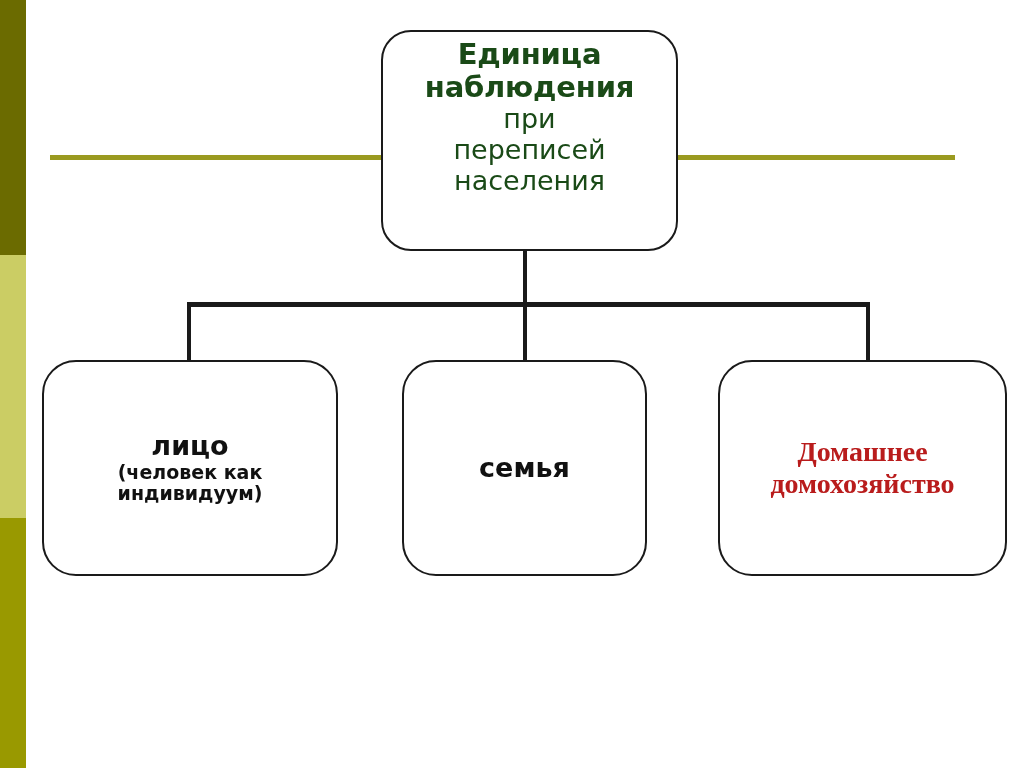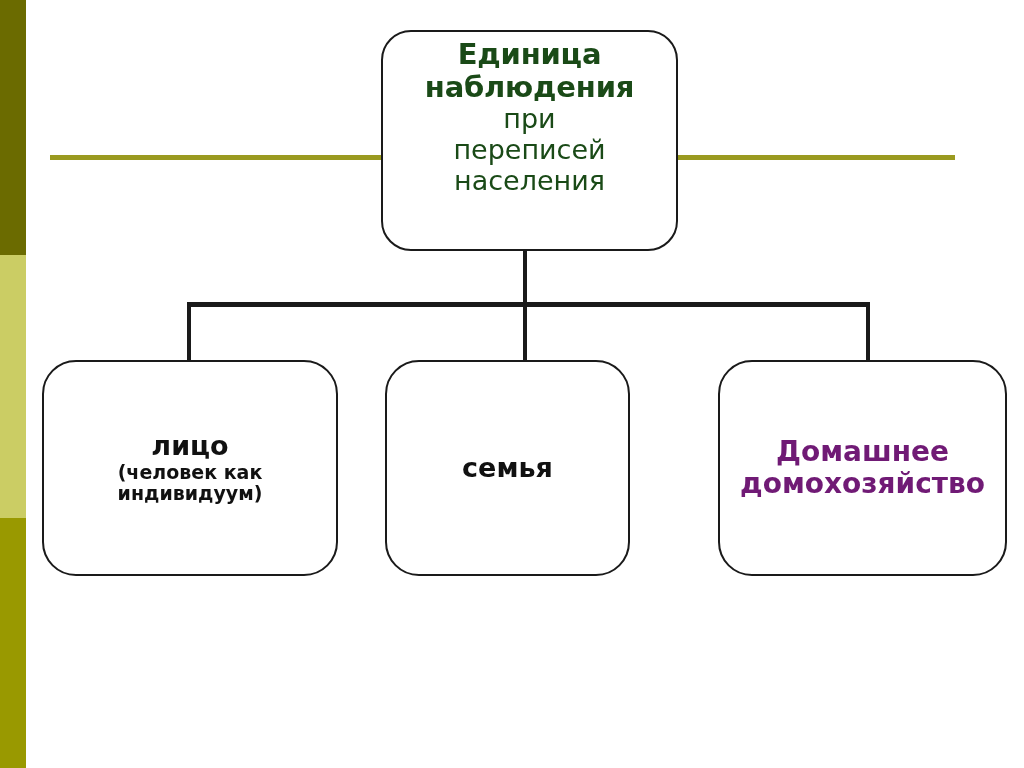--- a/index.html
+++ b/index.html
@@ -80,30 +80,31 @@
   .node-root .line-soft {
     font-weight: normal;
     font-size: 27px;
   }
 
   .node-child {
     top: 360px;
     height: 216px;
   }
   .node-a { left: 42px;  width: 296px; }
-  .node-b { left: 385px; width: 245px; }
+  .node-b { left: 402px; width: 245px; }
   .node-c { left: 718px; width: 289px; }
 
   .title-black {
     color: #111111;
     font-weight: bold;
   }
   .title-green {
-    color: #701a75;
+    color: #b91c1c;
     font-weight: bold;
+    font-family: Liberation Serif, serif;
   }
   .size-lg  { font-size: 27px; }
   .size-sm  { font-size: 19px; }
   .size-xl  { font-size: 28px; }
   .node-a .sub-line { display: block; }
 </style>
 </head>
 <body>
 
 <div id="slide">

